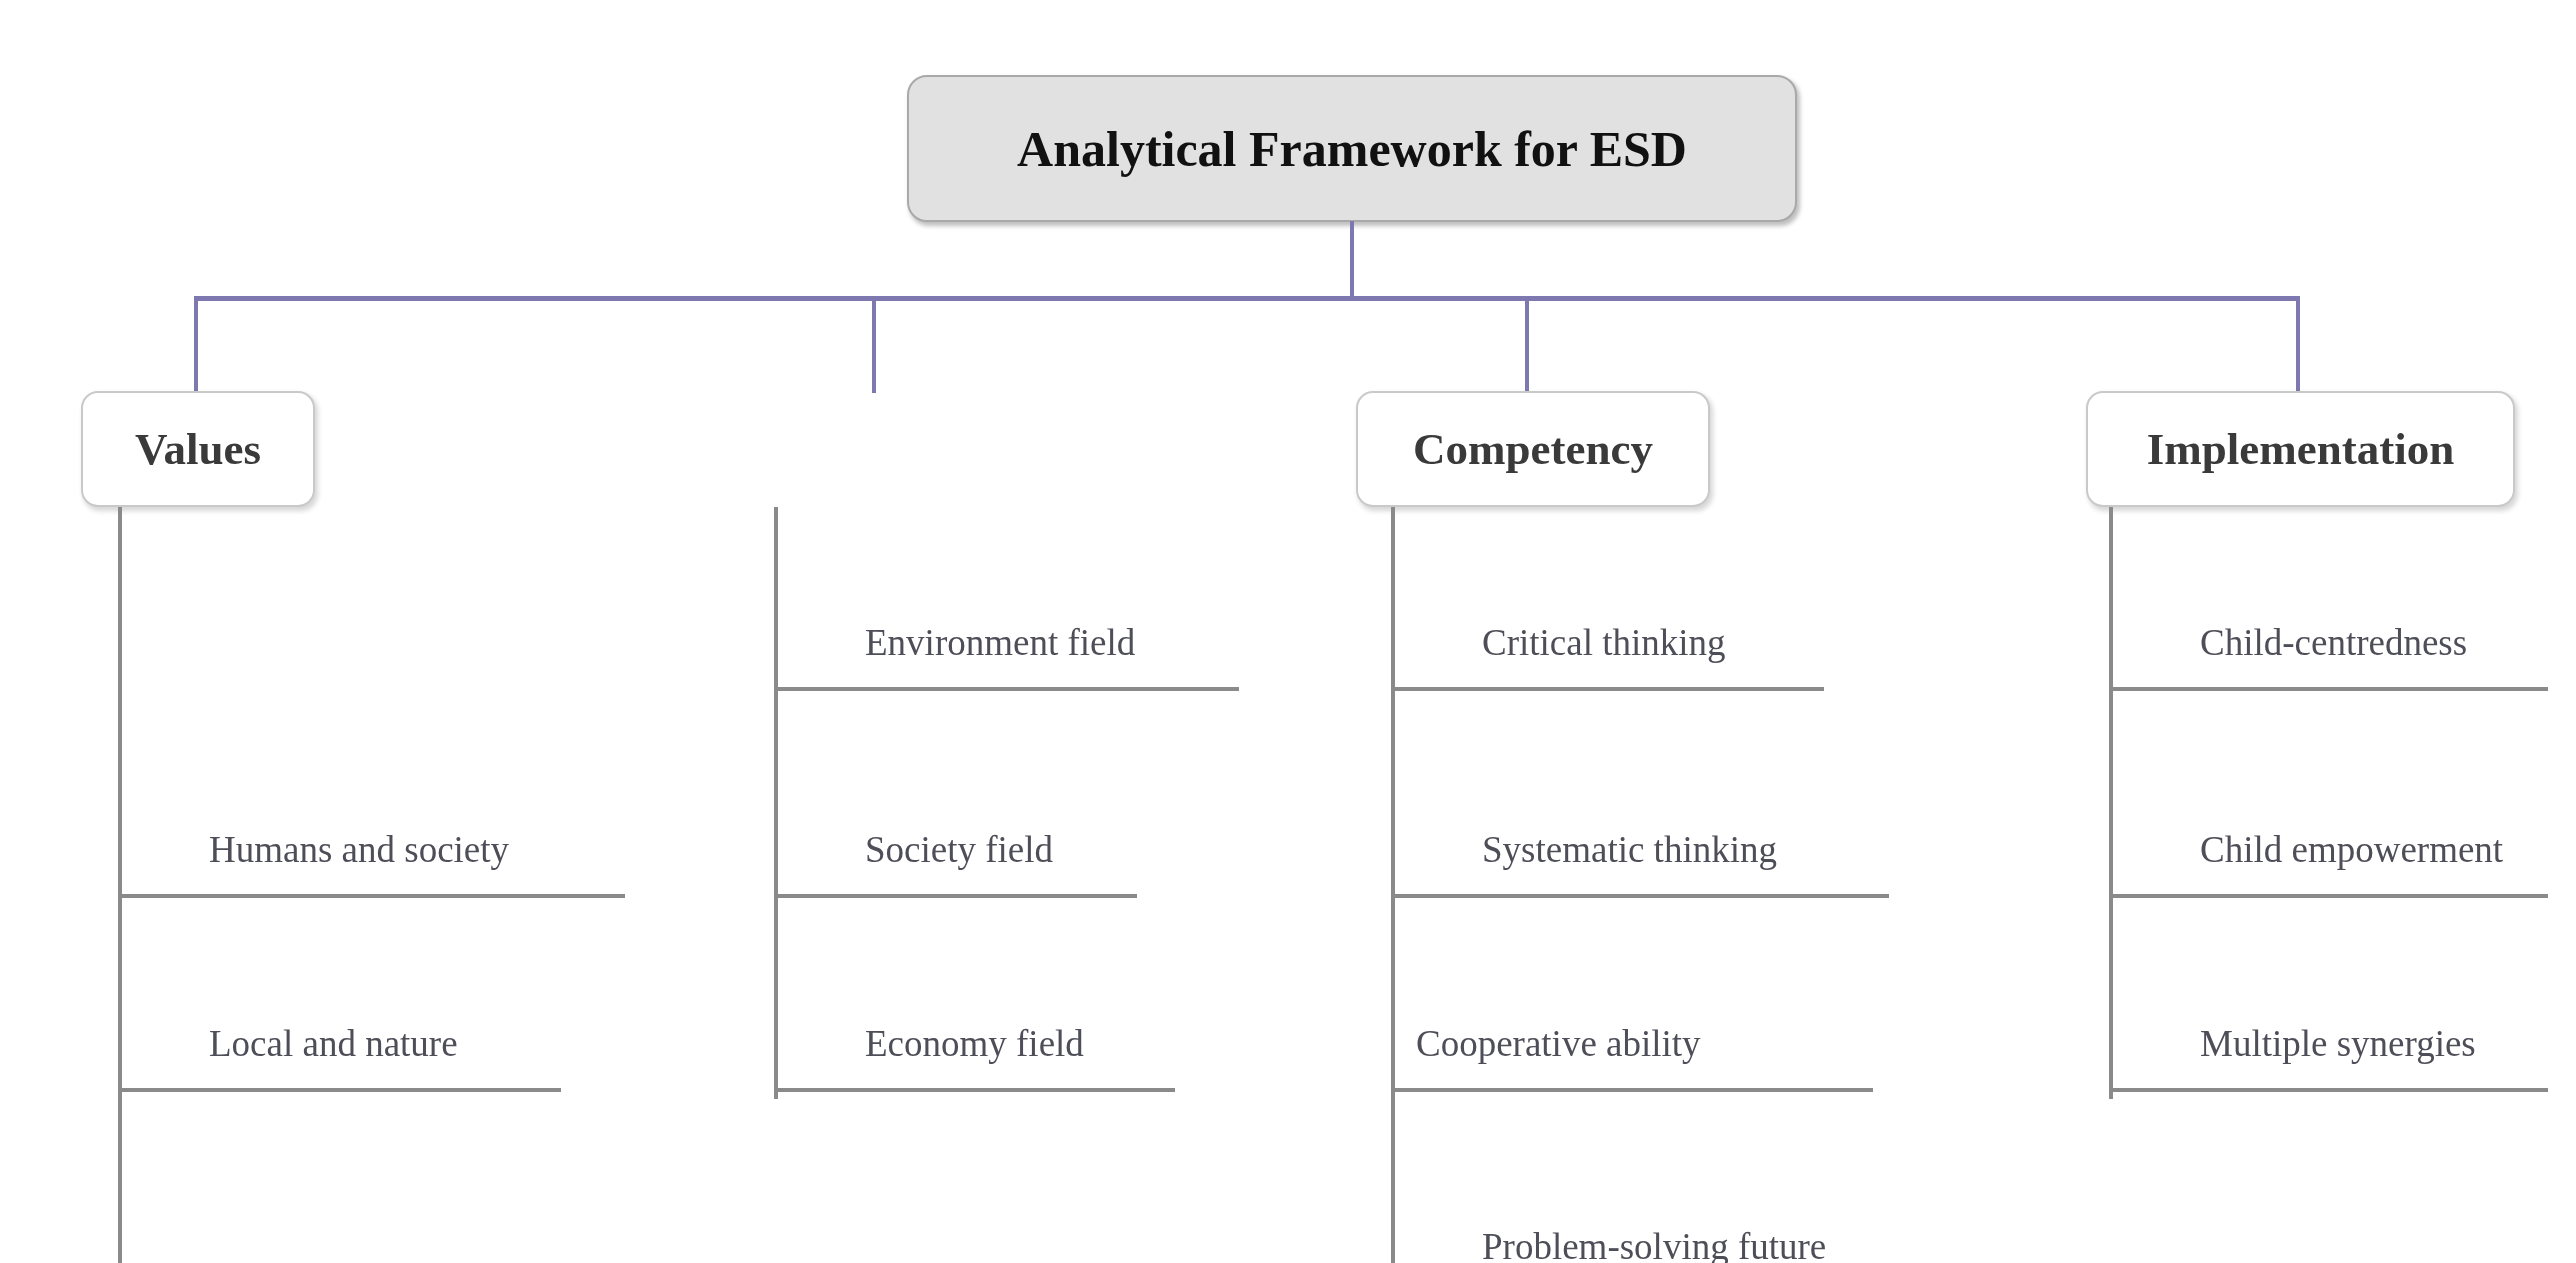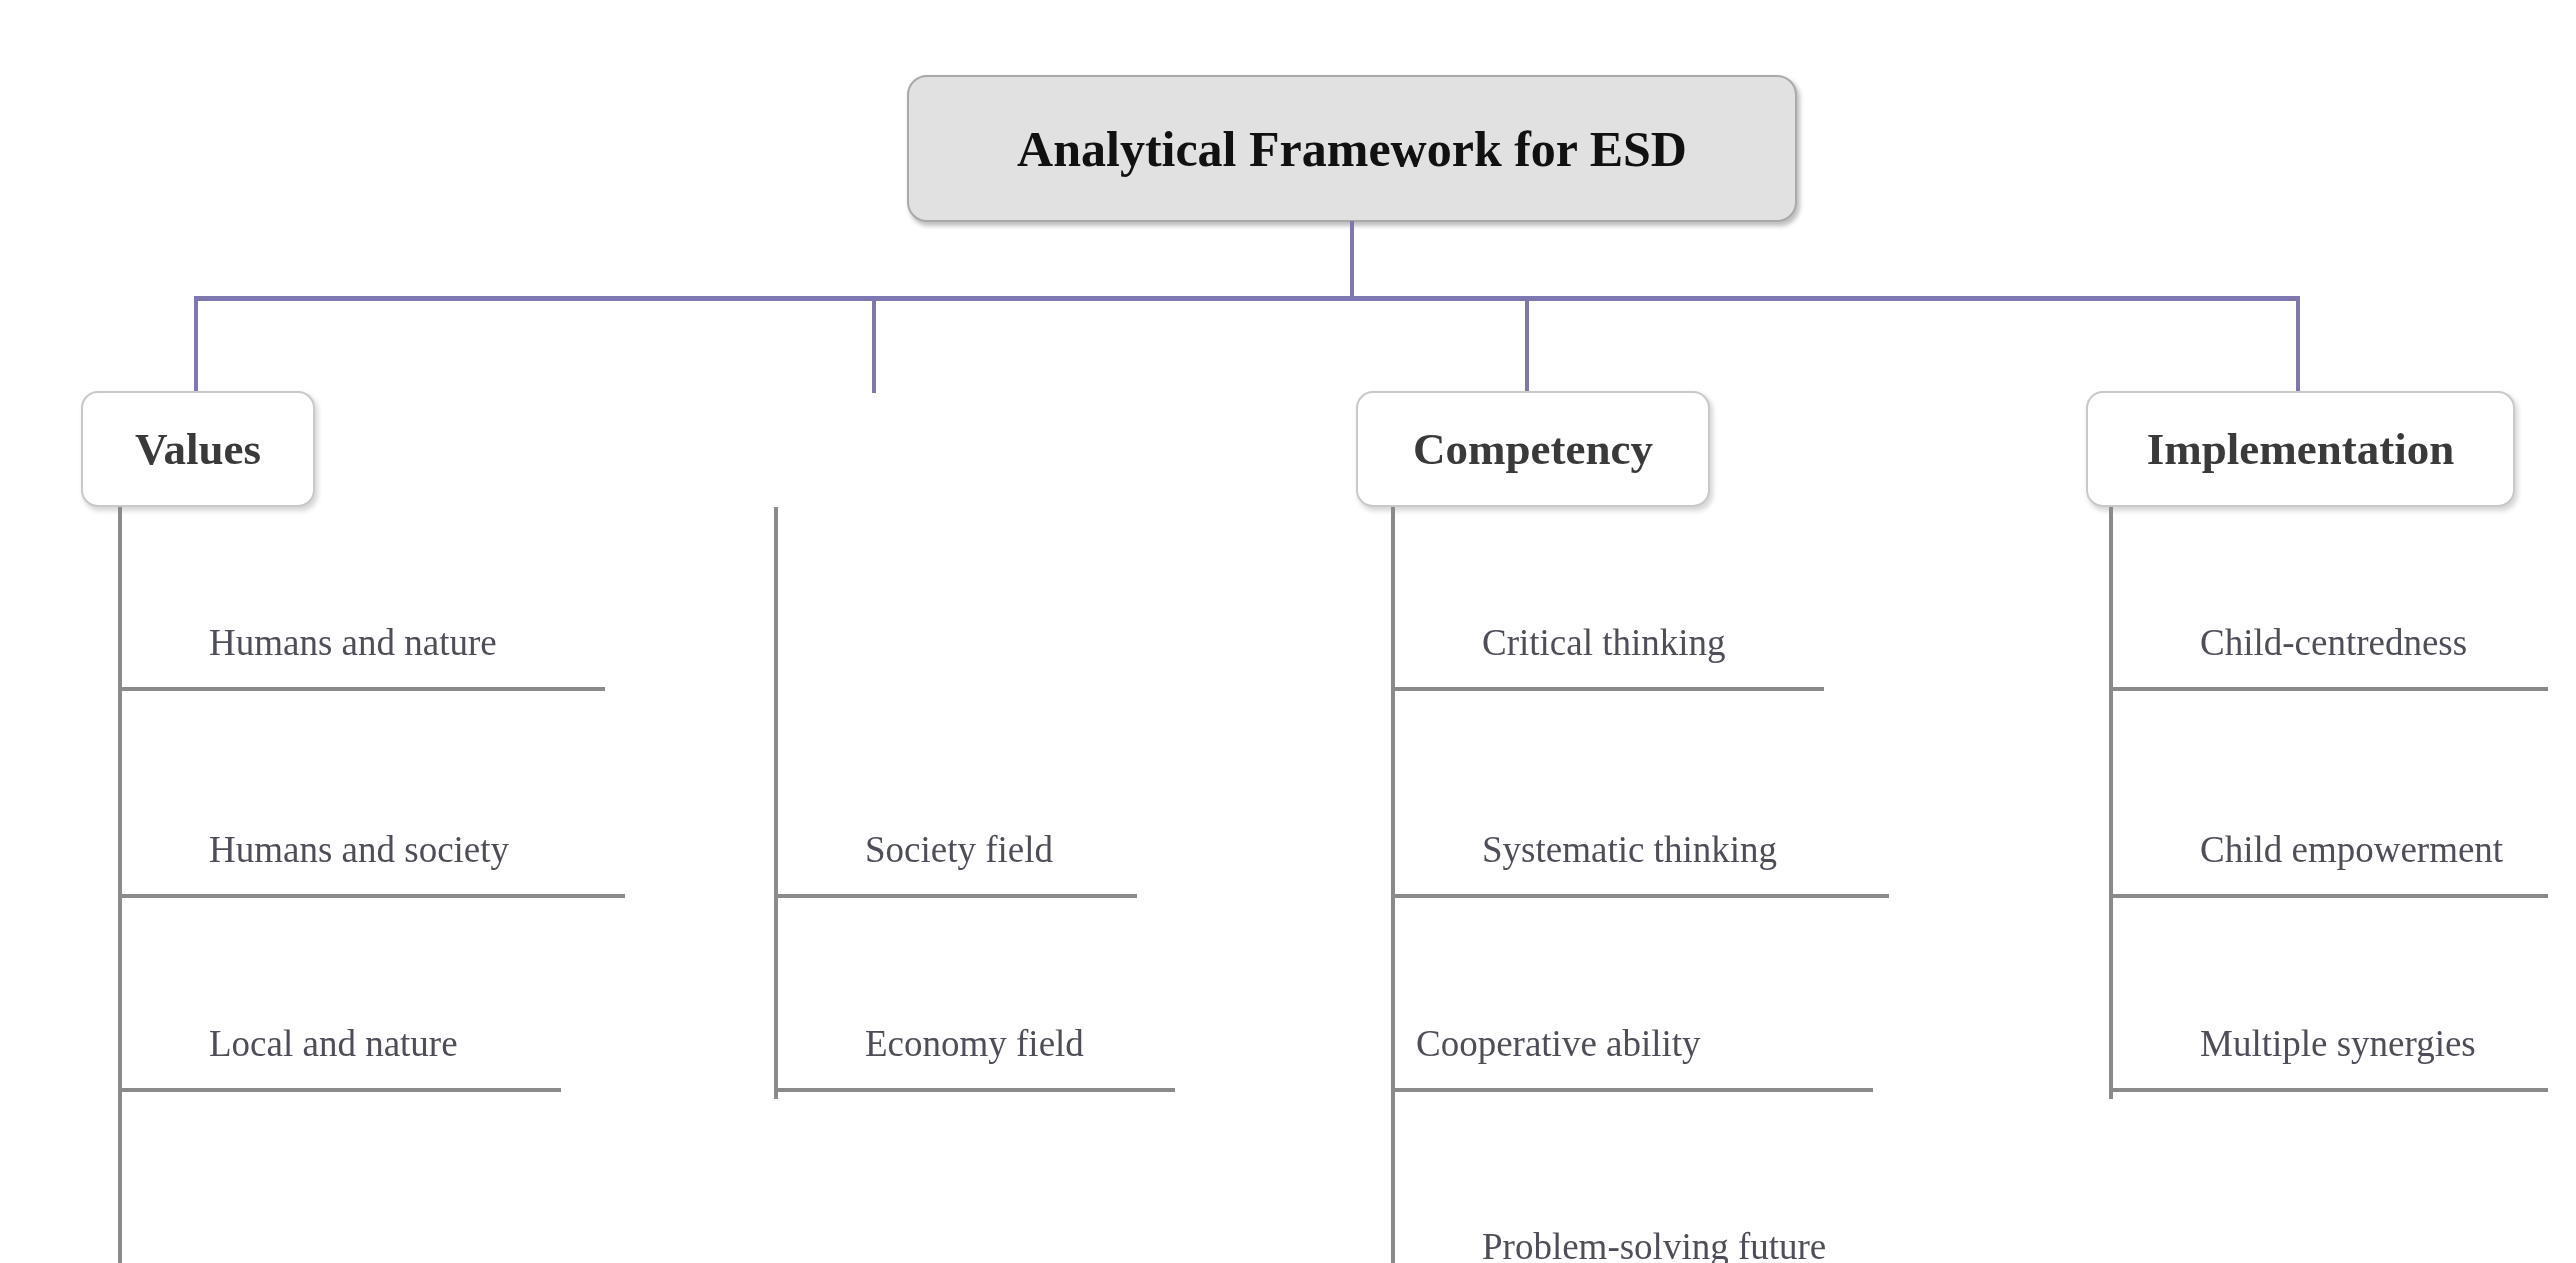--- a/index.html
+++ b/index.html
@@ -78,30 +78,30 @@
   </div>
   <div class="header-box" style="left:2030px;width:429px;">
     <span>Implementation</span>
   </div>
 
   <div class="vline gray" style="left:62px;top:451px;width:3.9px;height:795px;"></div>
   <div class="vline gray" style="left:718px;top:451px;width:3.9px;height:592px;"></div>
   <div class="vline gray" style="left:1335px;top:451px;width:3.9px;height:795px;"></div>
   <div class="vline gray" style="left:2053px;top:451px;width:3.9px;height:592px;"></div>
 
-  <div class="leaf" style="left:62px;top:542px;width:487px;">
-    <span>Humans and nature</span>
-  </div>
   <div class="leaf" style="left:62px;top:749px;width:507px;">
     <span>Humans and society</span>
   </div>
   <div class="leaf" style="left:62px;top:943px;width:443px;">
     <span>Local and nature</span>
   </div>
 
+  <div class="leaf" style="left:718px;top:542px;width:465px;">
+    <span>Environment field</span>
+  </div>
   <div class="leaf" style="left:718px;top:749px;width:363px;">
     <span>Society field</span>
   </div>
   <div class="leaf" style="left:718px;top:943px;width:401px;">
     <span>Economy field</span>
   </div>
 
   <div class="leaf" style="left:1335px;top:542px;width:433px;">
     <span>Critical thinking</span>
   </div>

